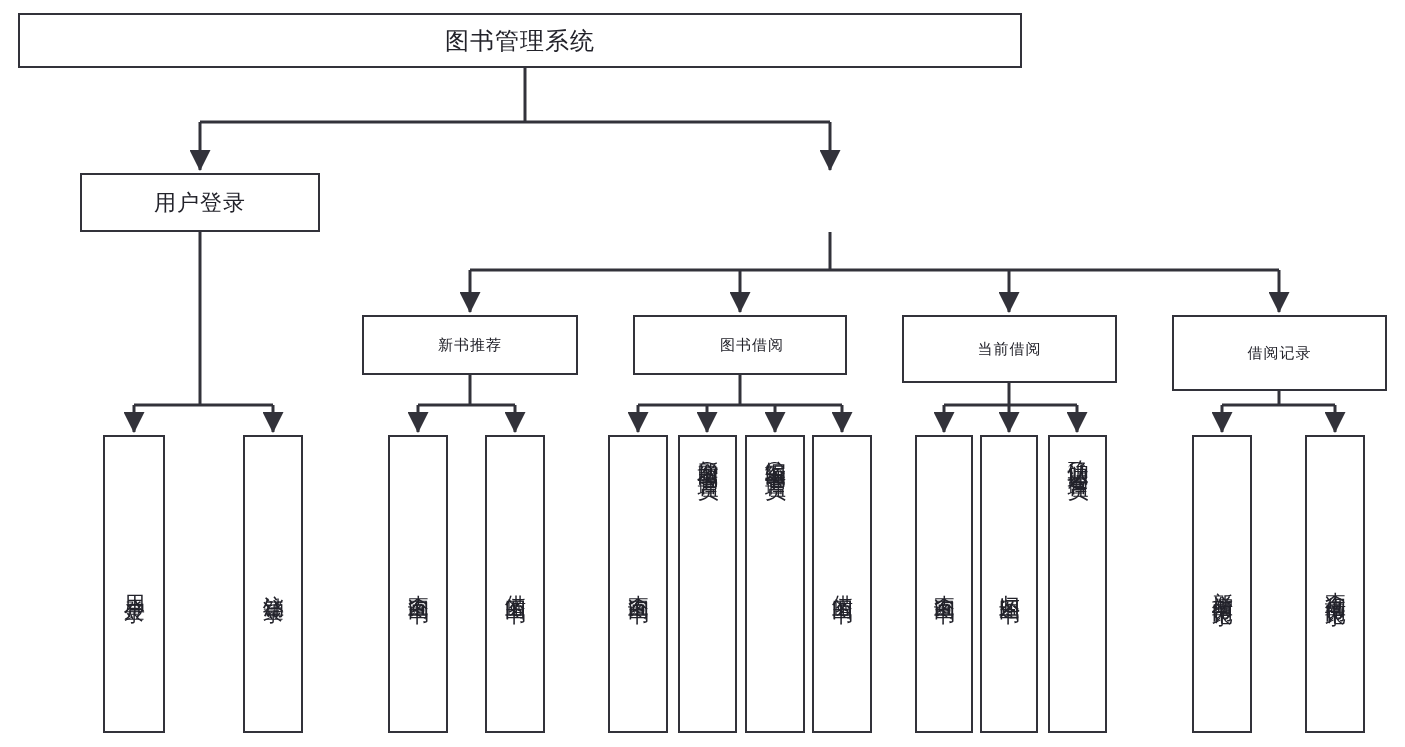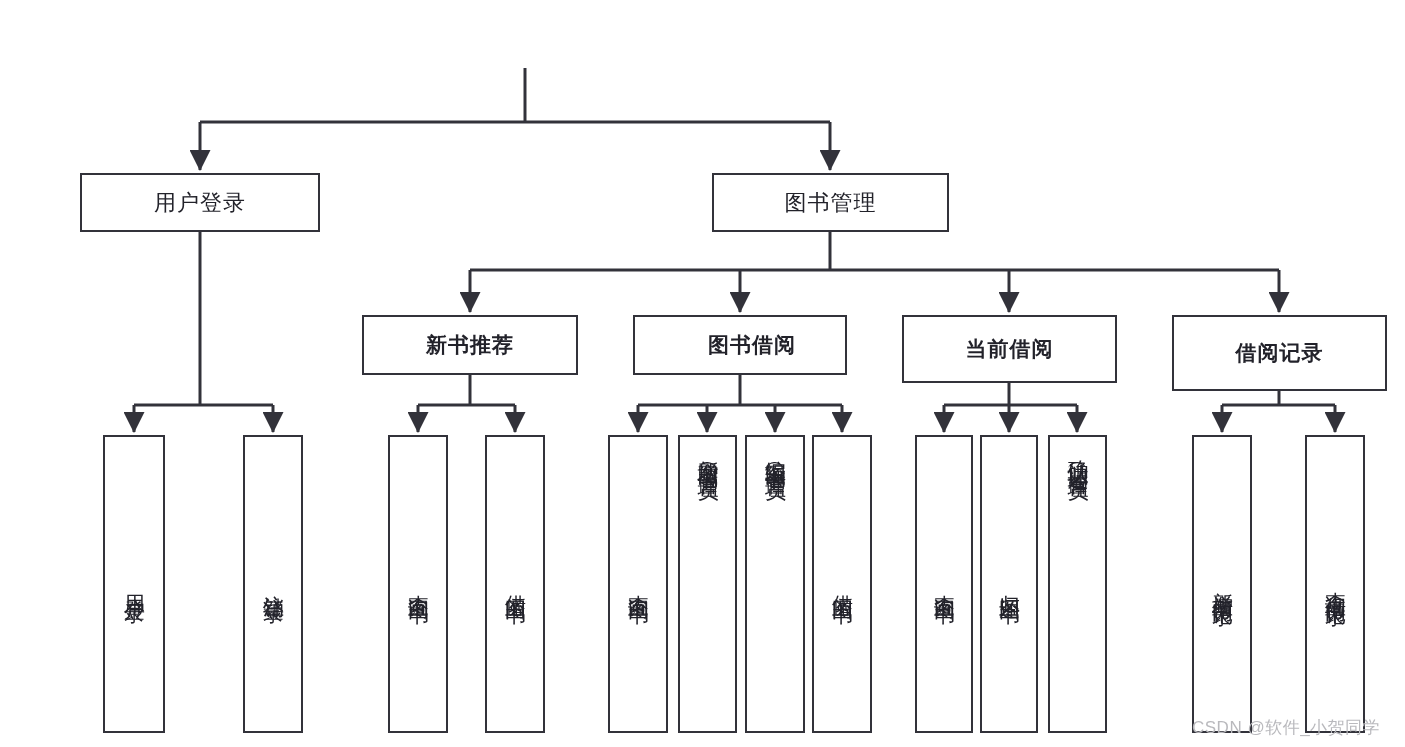--- a/index.html
+++ b/index.html
@@ -36,23 +36,22 @@
   }
   .node-root {
     font-size: 24px;
     letter-spacing: 1px;
   }
   .node-l1 {
     font-size: 22px;
     letter-spacing: 1px;
   }
   .node-l2 {
-    font-size: 21px;
+    font-size: 15px;
     letter-spacing: 1px;
-    font-weight: bold;
   }
   .node-leaf {
     font-size: 21px;
     align-items: flex-start;
     padding-top: 0px;
   }
   .leaf-label {
     writing-mode: vertical-rl;
     text-orientation: upright;
     white-space: nowrap;
@@ -124,27 +123,27 @@
       <path d="M 1009 405 L 1009 432" marker-end="url(#arrow)"></path>
       <path d="M 1077 405 L 1077 432" marker-end="url(#arrow)"></path>
 
       <path d="M 1279 375 L 1279 405"></path>
       <path d="M 1222 405 L 1335 405"></path>
       <path d="M 1222 405 L 1222 432" marker-end="url(#arrow)"></path>
       <path d="M 1335 405 L 1335 432" marker-end="url(#arrow)"></path>
     </g>
   </svg>
 
+  <div class="node-box node-root" style="left:18px; top:13px; width:1004px; height:55px;">
+    <span>图书管理系统</span>
+  </div>
 
   <div class="node-box node-l1" style="left:80px; top:173px; width:240px; height:59px;">
     <span>用户登录</span>
   </div>
-  <div class="node-box node-l1" style="left:712px; top:173px; width:237px; height:59px;">
-    <span>图书管理</span>
-  </div>
 
   <div class="node-box node-l2" style="left:362px; top:315px; width:216px; height:60px;">
     <span>新书推荐</span>
   </div>
   <div class="node-box node-l2" style="left:633px; top:315px; width:214px; height:60px;padding-left:24px;">
     <span>图书借阅</span>
   </div>
   <div class="node-box node-l2" style="left:902px; top:315px; width:215px; height:68px;">
     <span>当前借阅</span>
   </div>
@@ -189,15 +188,14 @@
     <span class="leaf-label top">确认归还（管理员）</span>
   </div>
 
   <div class="node-box node-leaf" style="left:1192px; top:435px; width:60px; height:298px;">
     <span class="leaf-label mid">新增借阅记录</span>
   </div>
   <div class="node-box node-leaf" style="left:1305px; top:435px; width:60px; height:298px;">
     <span class="leaf-label mid">查询借阅记录</span>
   </div>
 
-  <div class="watermark" style="left:1192px; top:716px;">CSDN @软件_小贺同学</div>
 
 </div>
 
 </body></html>

